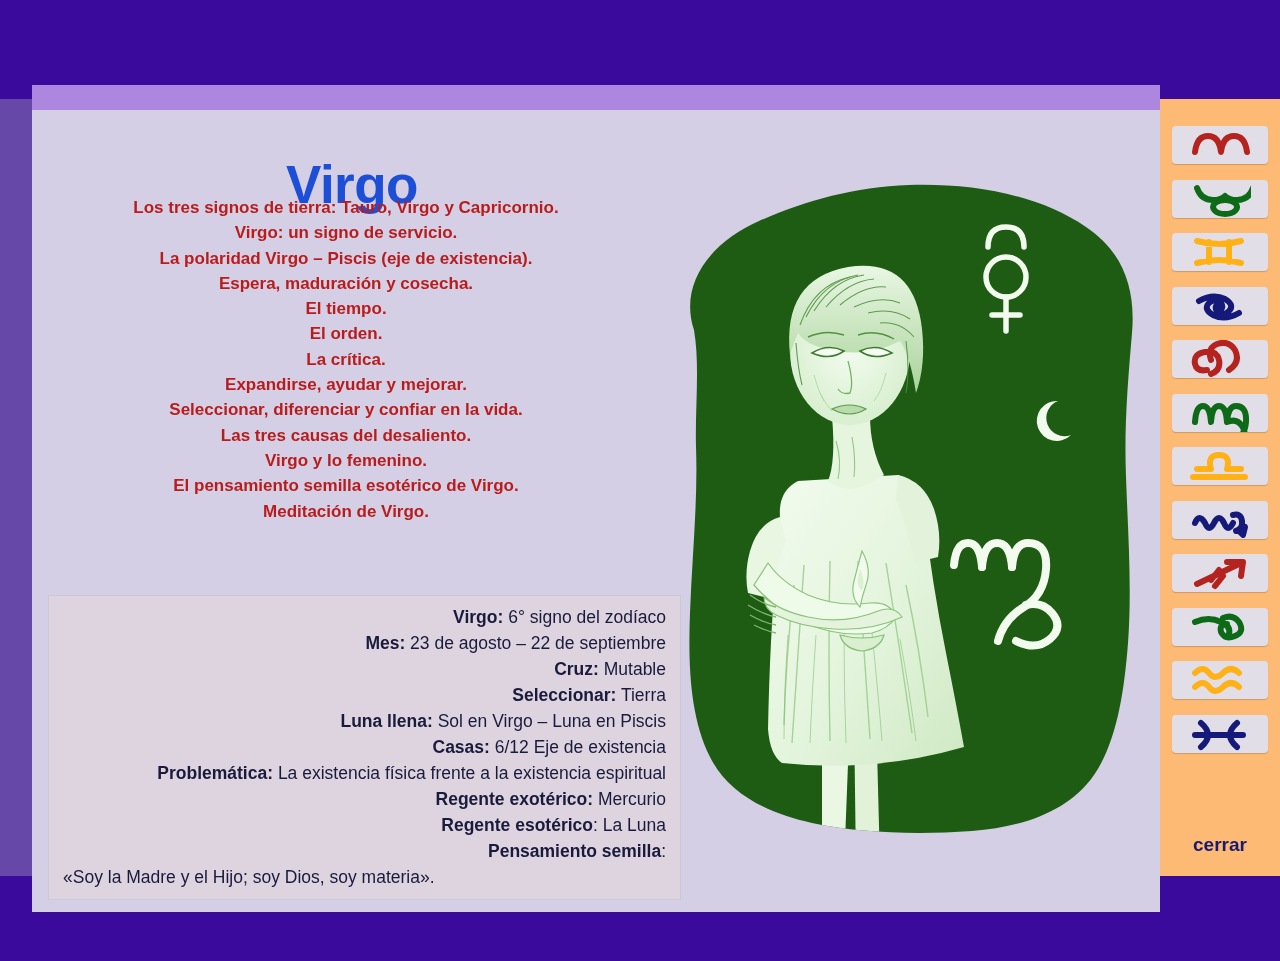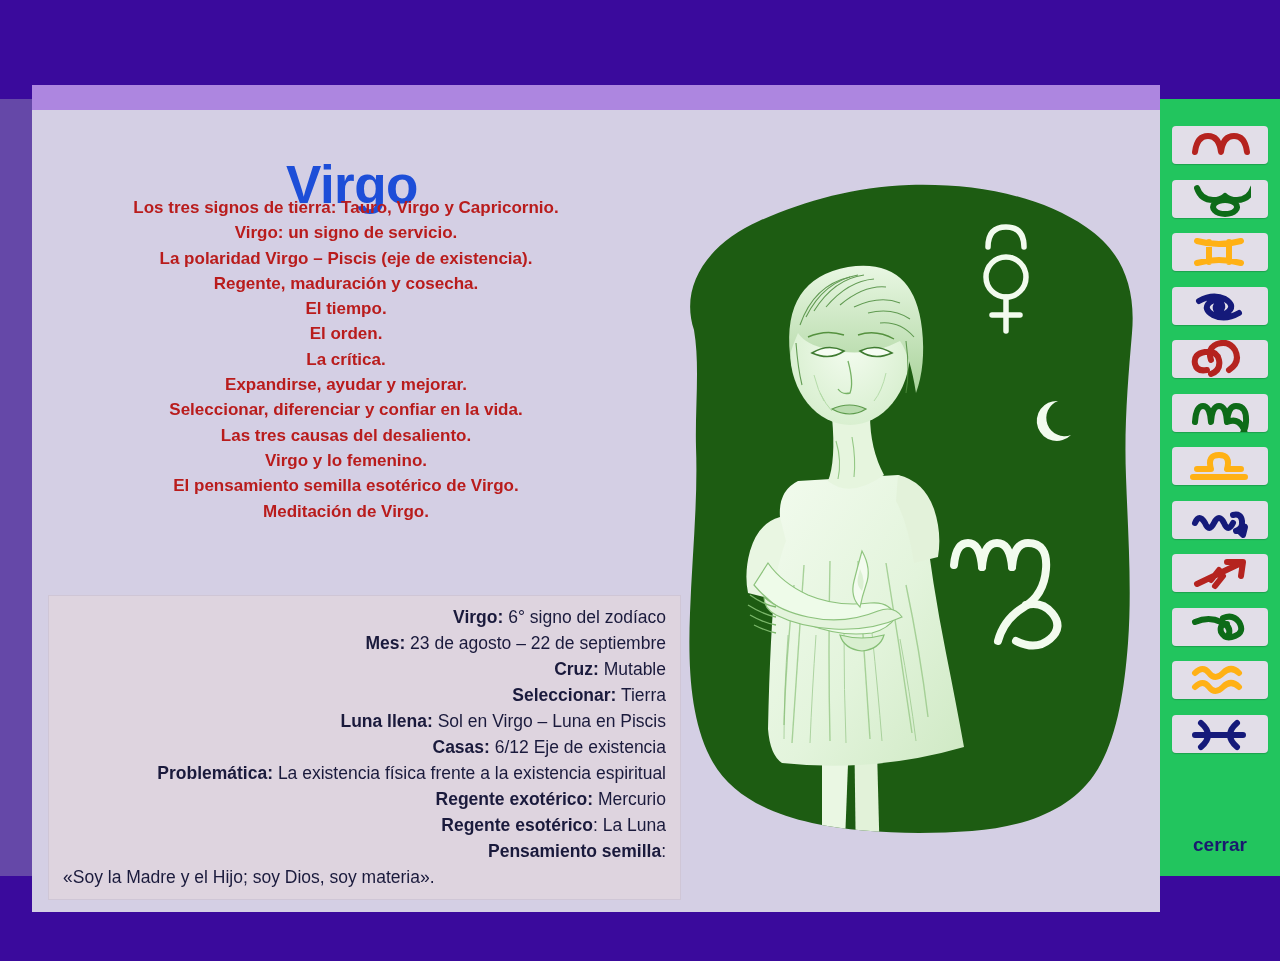--- a/index.html
+++ b/index.html
@@ -73,21 +73,21 @@
 
   
   #illustration{
     position:absolute;left:622px;top:55px;width:500px;height:745px;
   }
   #illustration svg{display:block;width:100%;height:100%;}
 
   
   #sidebar{
     position:absolute;left:1160px;top:99px;width:120px;height:777px;
-    background:#22c55e;
+    background:#fdba74;
   }
   .zodiac-btn{
     position:absolute;left:12px;width:96px;height:38px;
     background:#e2dee8;
     border-radius:4px;
     box-shadow:0 1px 1px rgba(0,0,0,.18);
     display:flex;align-items:center;justify-content:center;
     cursor:pointer;
   }
   .zodiac-btn svg{display:block;}
@@ -108,21 +108,21 @@
   <div id="title-bar"></div>
 
   <div id="content-card">
 
     <h1 id="page-title">Virgo</h1>
 
     <div id="topic-list">
         <div class="topic-line">Los tres signos de tierra: Tauro, Virgo y Capricornio.</div>
         <div class="topic-line">Virgo: un signo de servicio.</div>
         <div class="topic-line">La polaridad Virgo – Piscis (eje de existencia).</div>
-        <div class="topic-line">Regente, maduración y cosecha.</div>
+        <div class="topic-line">Espera, maduración y cosecha.</div>
         <div class="topic-line">El tiempo.</div>
         <div class="topic-line">El orden.</div>
         <div class="topic-line">La crítica.</div>
         <div class="topic-line">Expandirse, ayudar y mejorar.</div>
         <div class="topic-line">Seleccionar, diferenciar y confiar en la vida.</div>
         <div class="topic-line">Las tres causas del desaliento.</div>
         <div class="topic-line">Virgo y lo femenino.</div>
         <div class="topic-line">El pensamiento semilla esotérico de Virgo.</div>
         <div class="topic-line">Meditación de Virgo.</div>
       </div>

